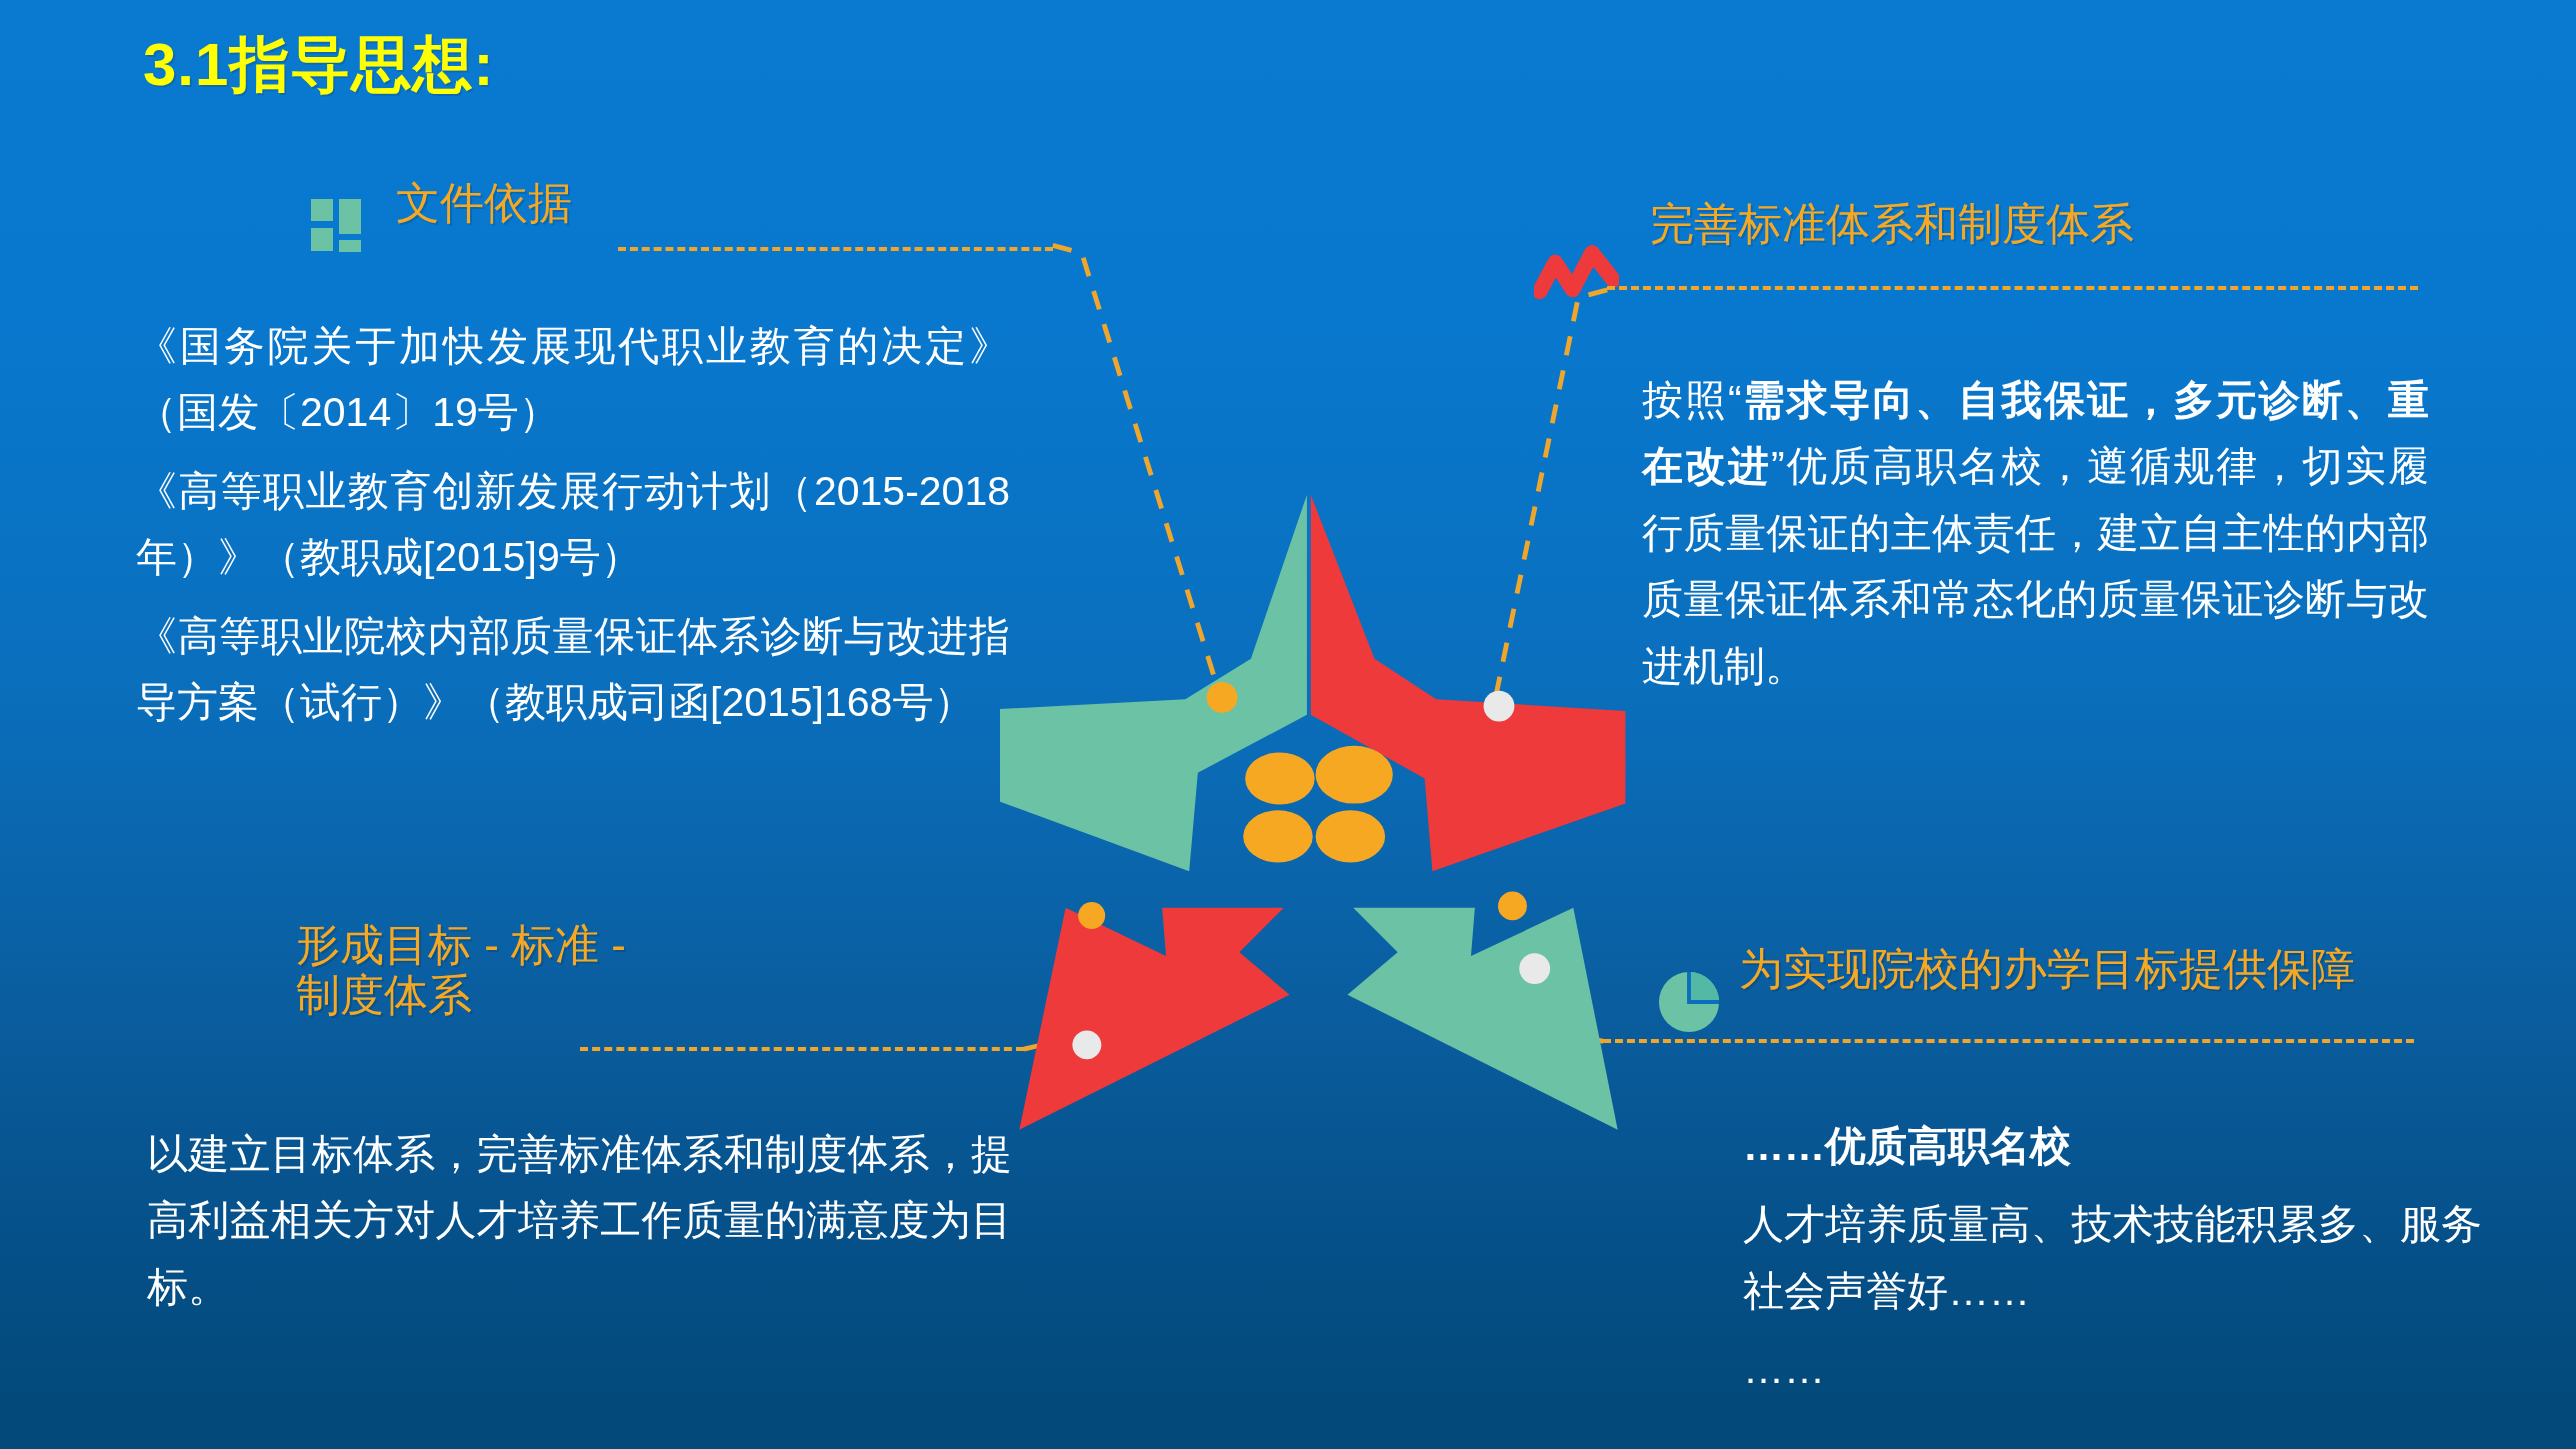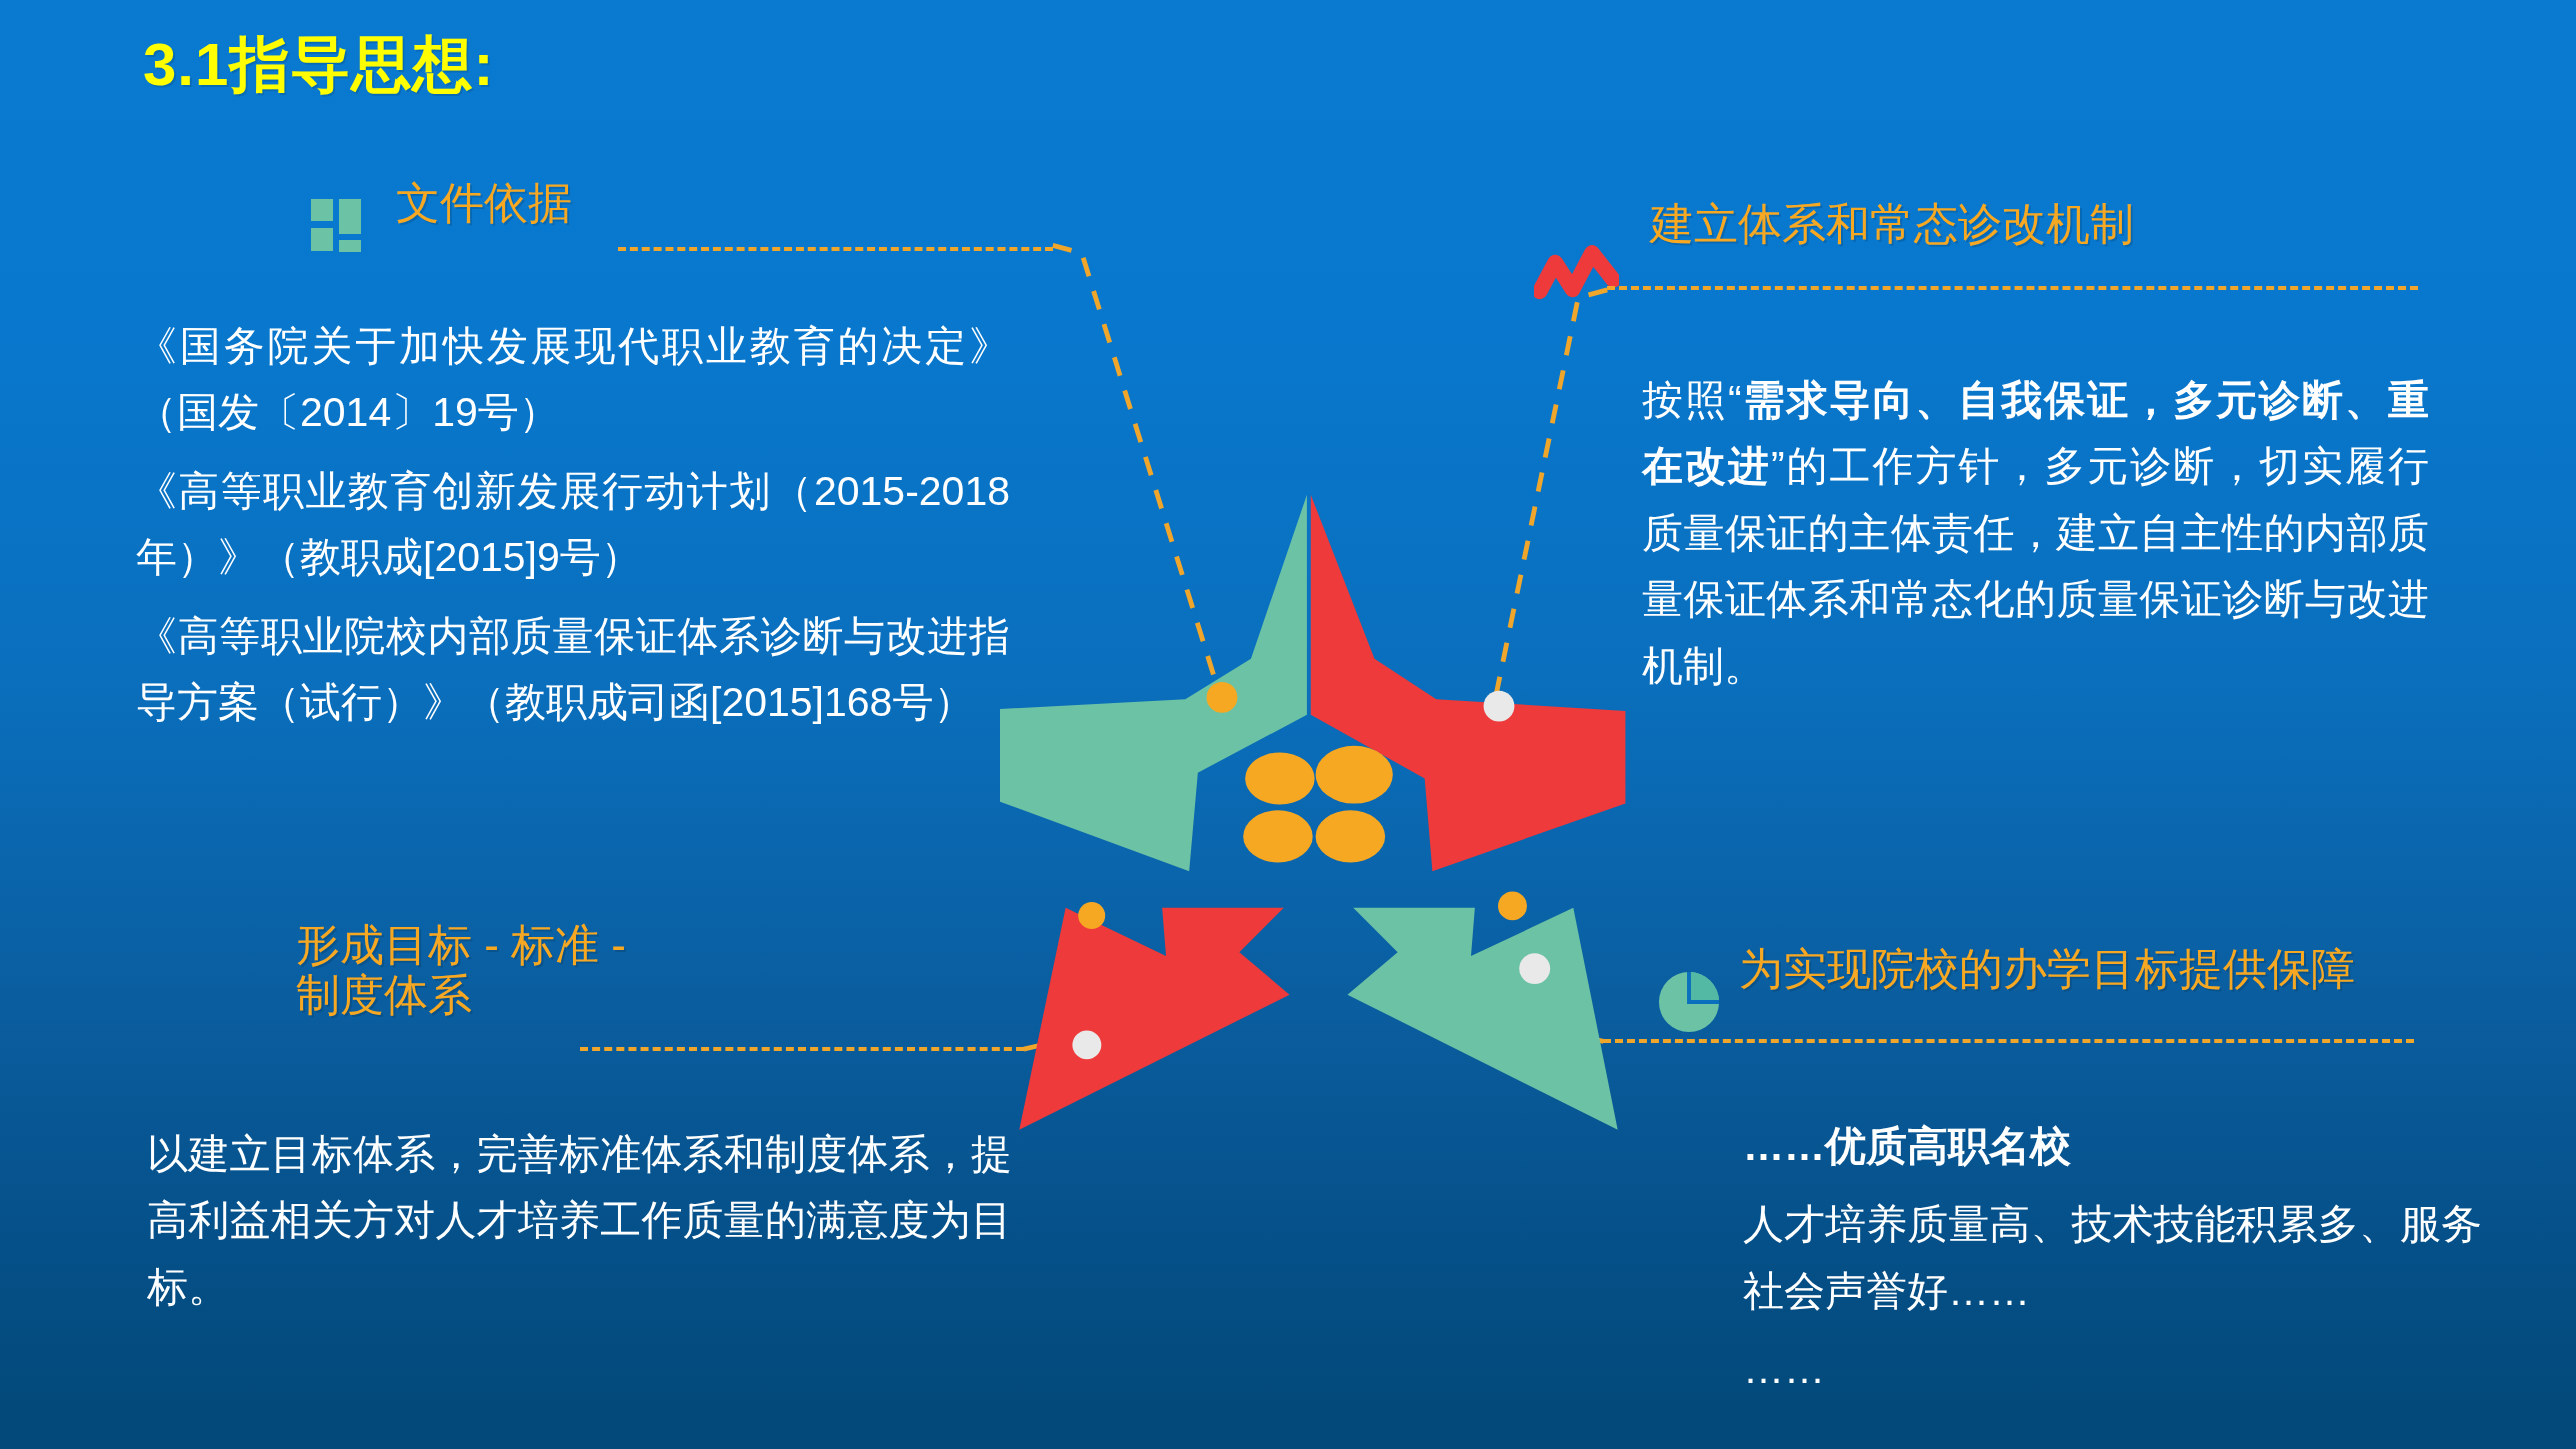--- a/index.html
+++ b/index.html
@@ -161,23 +161,23 @@
     <p>《高等职业教育创新发展行动计划（2015-2018年）》（教职成[2015]9号）</p>
     <p>《高等职业院校内部质量保证体系诊断与改进指导方案（试行）》（教职成司函[2015]168号）</p>
   </div>
 
   <div class="icon icon-zigzag">
     <svg viewBox="0 0 88 70" width="85" height="68" xmlns="http://www.w3.org/2000/svg">
       <path d="M 6 52 L 22 22 L 40 50 L 60 12 L 82 40" fill="none" stroke="#ee3a3a" stroke-width="16" stroke-linecap="round" stroke-linejoin="round"></path>
     </svg>
   </div>
   <div class="dash-rule dash-tr"></div>
-  <div class="qhead tr">建立体系和常态诊改机制</div>
+  <div class="qhead tr">完善标准体系和制度体系</div>
   <div class="qbody tr">
-    <p><span>按照“</span><b>需求导向、自我保证，多元诊断、重在改进</b><span>”的工作方针，多元诊断，切实履行质量保证的主体责任，建立自主性的内部质量保证体系和常态化的质量保证诊断与改进机制。</span></p>
+    <p><span>按照“</span><b>需求导向、自我保证，多元诊断、重在改进</b><span>”优质高职名校，遵循规律，切实履行质量保证的主体责任，建立自主性的内部质量保证体系和常态化的质量保证诊断与改进机制。</span></p>
   </div>
 
   <div class="dash-rule dash-bl"></div>
   <div class="qhead bl">形成目标 - 标准 -
 制度体系</div>
   <div class="qbody bl">
     <p>以建立目标体系，完善标准体系和制度体系，提高利益相关方对人才培养工作质量的满意度为目标。</p>
   </div>
 
   <div class="icon icon-pie">

